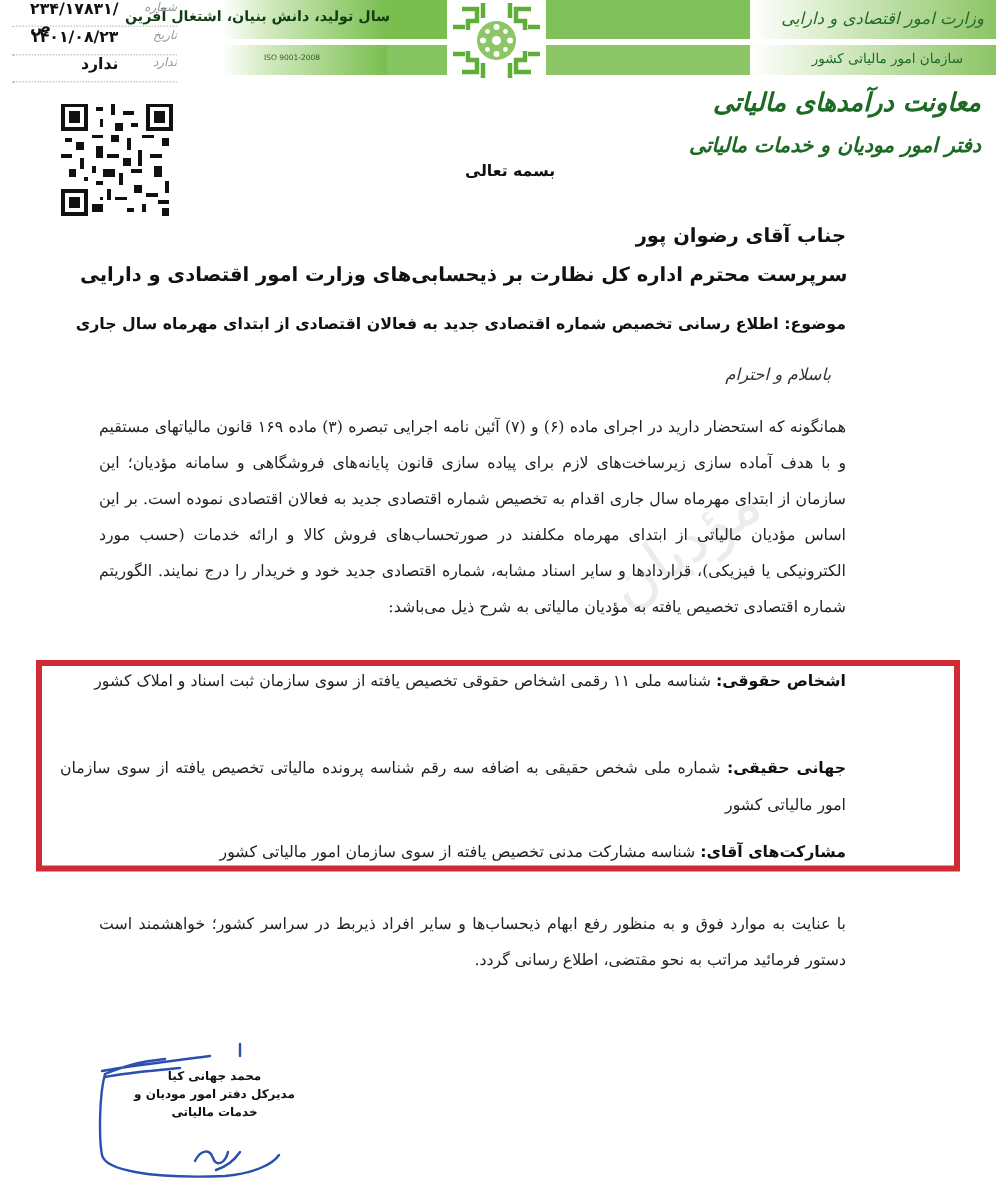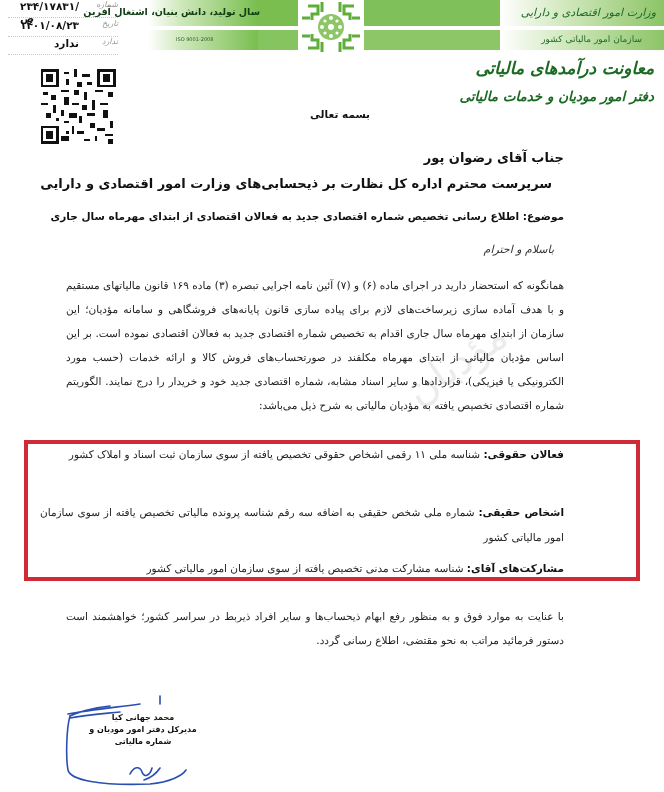--- a/index.html
+++ b/index.html
@@ -36,21 +36,21 @@
   .row-number { top: 0; }
   .row-date { top: 19px; }
   .row-attach { top: 37px; }
 
   .qr { position: absolute; left: 38px; top: 69px; width: 80px; height: 75px; }
 
   
   .bismillah { position: absolute; left: 310px; top: 108px; font-size: 10.5px; font-weight: bold; direction: rtl; }
   .rtl-line { position: absolute; direction: rtl; text-align: right; white-space: nowrap; }
   .addressee { right: 100px; top: 150px; font-size: 13px; font-weight: bold; }
-  .addressee-title { right: 112px; top: 176px; font-size: 13px; font-weight: bold; text-align: right; }
+  .addressee-title { right: 99px; top: 176px; font-size: 13px; font-weight: bold; text-align: right; }
   .subject { right: 100px; top: 210px; font-size: 10.5px; font-weight: bold; margin-left: 24px; }
   .greeting { right: 110px; top: 243px; font-family: "DejaVu Serif", serif; font-style: italic; font-size: 11px; color: #333; }
 
   .para { position: absolute; left: 66px; right: 100px; direction: rtl; text-align: justify; text-align-last: right; font-family: "DejaVu Serif", serif; font-size: 10.5px; line-height: 24px; color: #222; }
   .para-1 { top: 273px; }
   .para-end { top: 604px; }
 
   .highlight-box { position: absolute; left: 24px; top: 440px; width: 616px; height: 141px; border: 4px solid #cf2a35; }
   .def-line { position: absolute; left: 40px; right: 100px; direction: rtl; text-align: justify; text-align-last: right; font-family: "DejaVu Serif", serif; font-size: 10.5px; line-height: 25px; color: #222; }
   .def-legal { top: 442px; }
@@ -182,36 +182,36 @@
 <div class="rtl-line addressee">جناب آقای رضوان پور</div>
 <div class="rtl-line addressee-title">سرپرست محترم اداره کل نظارت بر ذیحسابی‌های وزارت امور اقتصادی و دارایی</div>
 <div class="rtl-line subject">موضوع: اطلاع رسانی تخصیص شماره اقتصادی جدید به فعالان اقتصادی از ابتدای مهرماه سال جاری</div>
 <div class="rtl-line greeting">باسلام و احترام</div>
 
 <p class="para para-1">همانگونه که استحضار دارید در اجرای ماده (۶) و (۷) آئین نامه اجرایی تبصره (۳) ماده ۱۶۹ قانون مالیاتهای مستقیم و با هدف آماده سازی زیرساخت‌های لازم برای پیاده سازی قانون پایانه‌های فروشگاهی و سامانه مؤدیان؛ این سازمان از ابتدای مهرماه سال جاری اقدام به تخصیص شماره اقتصادی جدید به فعالان اقتصادی نموده است. بر این اساس مؤدیان مالیاتی از ابتدای مهرماه مکلفند در صورتحساب‌های فروش کالا و ارائه خدمات (حسب مورد الکترونیکی یا فیزیکی)، قراردادها و سایر اسناد مشابه، شماره اقتصادی جدید خود و خریدار را درج نمایند. الگوریتم شماره اقتصادی تخصیص یافته به مؤدیان مالیاتی به شرح ذیل می‌باشد:</p>
 
 <div class="highlight-box"></div>
 
 <p class="def-line def-legal">
-  <span class="def-term">فعالان حقوقی:</span><span> شناسه ملی ۱۱ رقمی اشخاص حقوقی تخصیص یافته از سوی سازمان ثبت اسناد و املاک کشور</span>
+  <span class="def-term">اشخاص حقوقی:</span><span> شناسه ملی ۱۱ رقمی اشخاص حقوقی تخصیص یافته از سوی سازمان ثبت اسناد و املاک کشور</span>
 </p>
 <p class="def-line def-natural">
-  <span class="def-term">اشخاص حقیقی:</span><span> شماره ملی شخص حقیقی به اضافه سه رقم شناسه پرونده مالیاتی تخصیص یافته از سوی سازمان امور مالیاتی کشور</span>
+  <span class="def-term">جهانی حقیقی:</span><span> شماره ملی شخص حقیقی به اضافه سه رقم شناسه پرونده مالیاتی تخصیص یافته از سوی سازمان امور مالیاتی کشور</span>
 </p>
 <p class="def-line def-civil">
   <span class="def-term">مشارکت‌های آقای:</span><span> شناسه مشارکت مدنی تخصیص یافته از سوی سازمان امور مالیاتی کشور</span>
 </p>
 
 <p class="para para-end">با عنایت به موارد فوق و به منظور رفع ابهام ذیحساب‌ها و سایر افراد ذیربط در سراسر کشور؛ خواهشمند است دستور فرمائید مراتب به نحو مقتضی، اطلاع رسانی گردد.</p>
 
 <svg class="sig-svg" viewBox="0 0 150 100">
   <g fill="none" stroke="#2a4fb0" stroke-width="1.6" stroke-linecap="round">
     <path d="M70 16 C 50 18, 40 22, 30 26 M28 24 C 50 20, 70 18, 100 14 M30 28 C 45 25, 60 24, 80 22"></path>
     <path d="M30 26 C 26 40, 26 70, 28 80 C 30 90, 60 96, 110 94 C 130 92, 142 86, 146 80"></path>
     <path d="M120 6 L120 14"></path>
     <path d="M90 84 c 4 -8, 10 -8, 12 -2 c 2 6, 8 4, 10 -4 M104 90 c 6 -2, 12 -6, 16 -12"></path>
   </g>
 </svg>
 <div class="sig-block">
   <div>محمد جهانی کیا</div>
   <div>مدیرکل دفتر امور مودیان و</div>
-  <div>شماره مالیاتی</div>
+  <div>خدمات مالیاتی</div>
 </div>
 
 </body></html>

